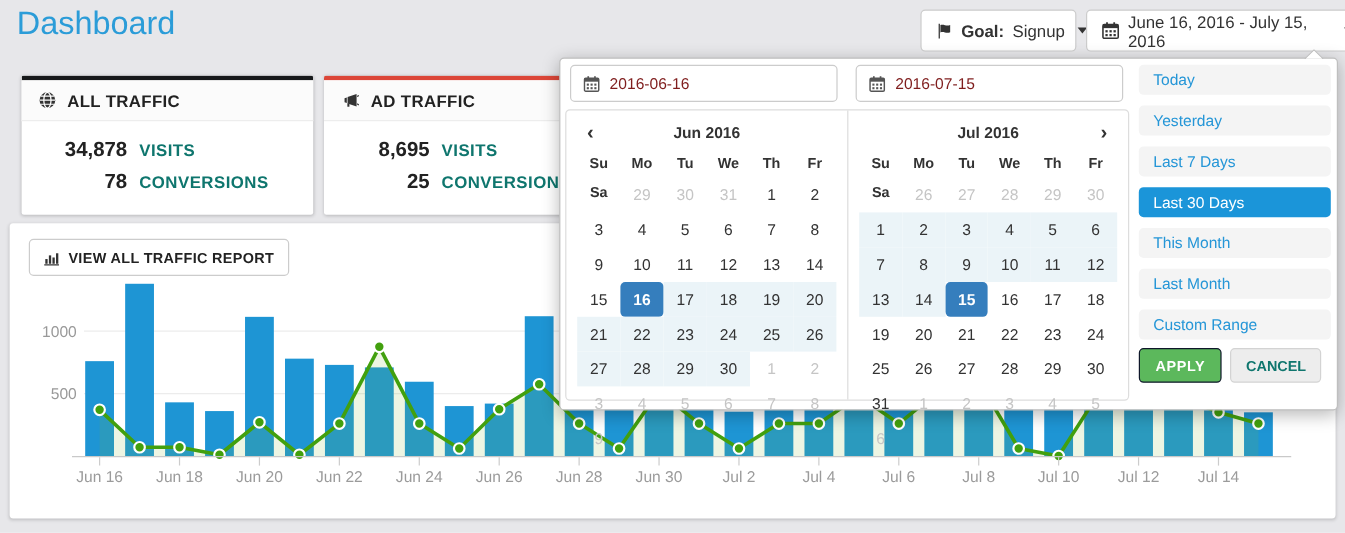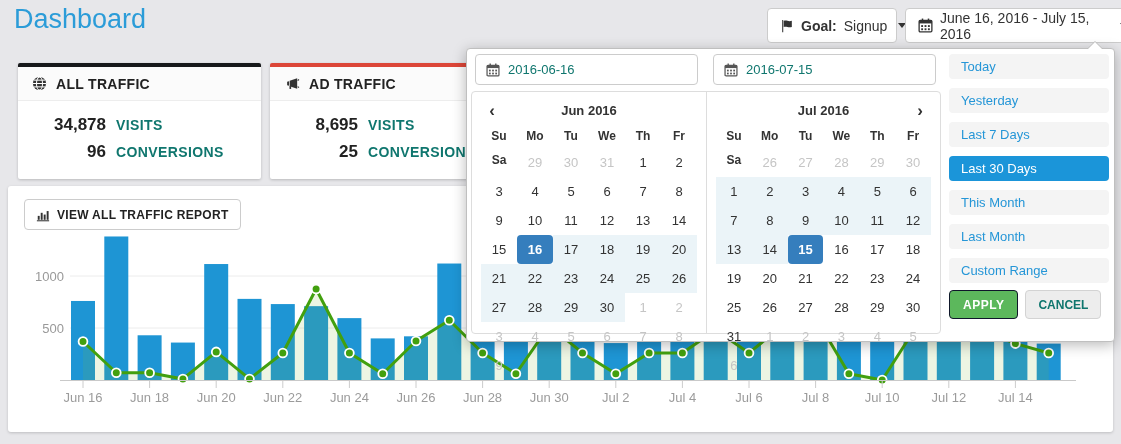--- a/index.html
+++ b/index.html
@@ -73,21 +73,21 @@
   }
   .popup:after{
     content:"";position:absolute;top:-7px;left:621px;
     border-left:7px solid transparent;border-right:7px solid transparent;
     border-bottom:7px solid #fff;
   }
   .dp-input{
     position:absolute;top:5px;height:31px;width:223px;box-sizing:border-box;
     border:1px solid #ccc;border-radius:4px;background:#fff;
     display:flex;align-items:center;gap:8px;padding:0 10px;
-    font-size:13px;color:#0f766e;
+    font-size:13px;color:#7f1d1d;
   }
   .dp-input-start{left:8px;}
   .dp-input-end{left:246px;align-items:center;}
   .cal-box{
     position:absolute;left:4px;top:42px;width:470px;height:243px;box-sizing:border-box;
     border:1px solid #ddd;border-radius:4px;display:flex;background:#fff;
   }
   .cal{width:50%;box-sizing:border-box;padding:6px 9px 0 9px;}
   .cal+.cal{border-left:1px solid #ddd;}
   .cal-header{position:relative;height:26px;line-height:26px;text-align:center;
@@ -174,21 +174,21 @@
           </svg>
       </span>
       <span>ALL TRAFFIC</span>
     </div>
     <div class="card-body">
       <div class="stat-row">
         <span class="stat-value">34,878</span>
         <span class="stat-label">VISITS</span>
       </div>
       <div class="stat-row">
-        <span class="stat-value">96</span>
+        <span class="stat-value">78</span>
         <span class="stat-label">CONVERSIONS</span>
       </div>
     </div>
   </div>
 
   <div class="card card-ad">
     <div class="card-header">
       <span class="icon">
         <svg width="16" height="15" viewBox="0 0 16 16">
             <path fill="#333" d="M13.5 2.5v11l-8-2.6V5.1z"></path>

